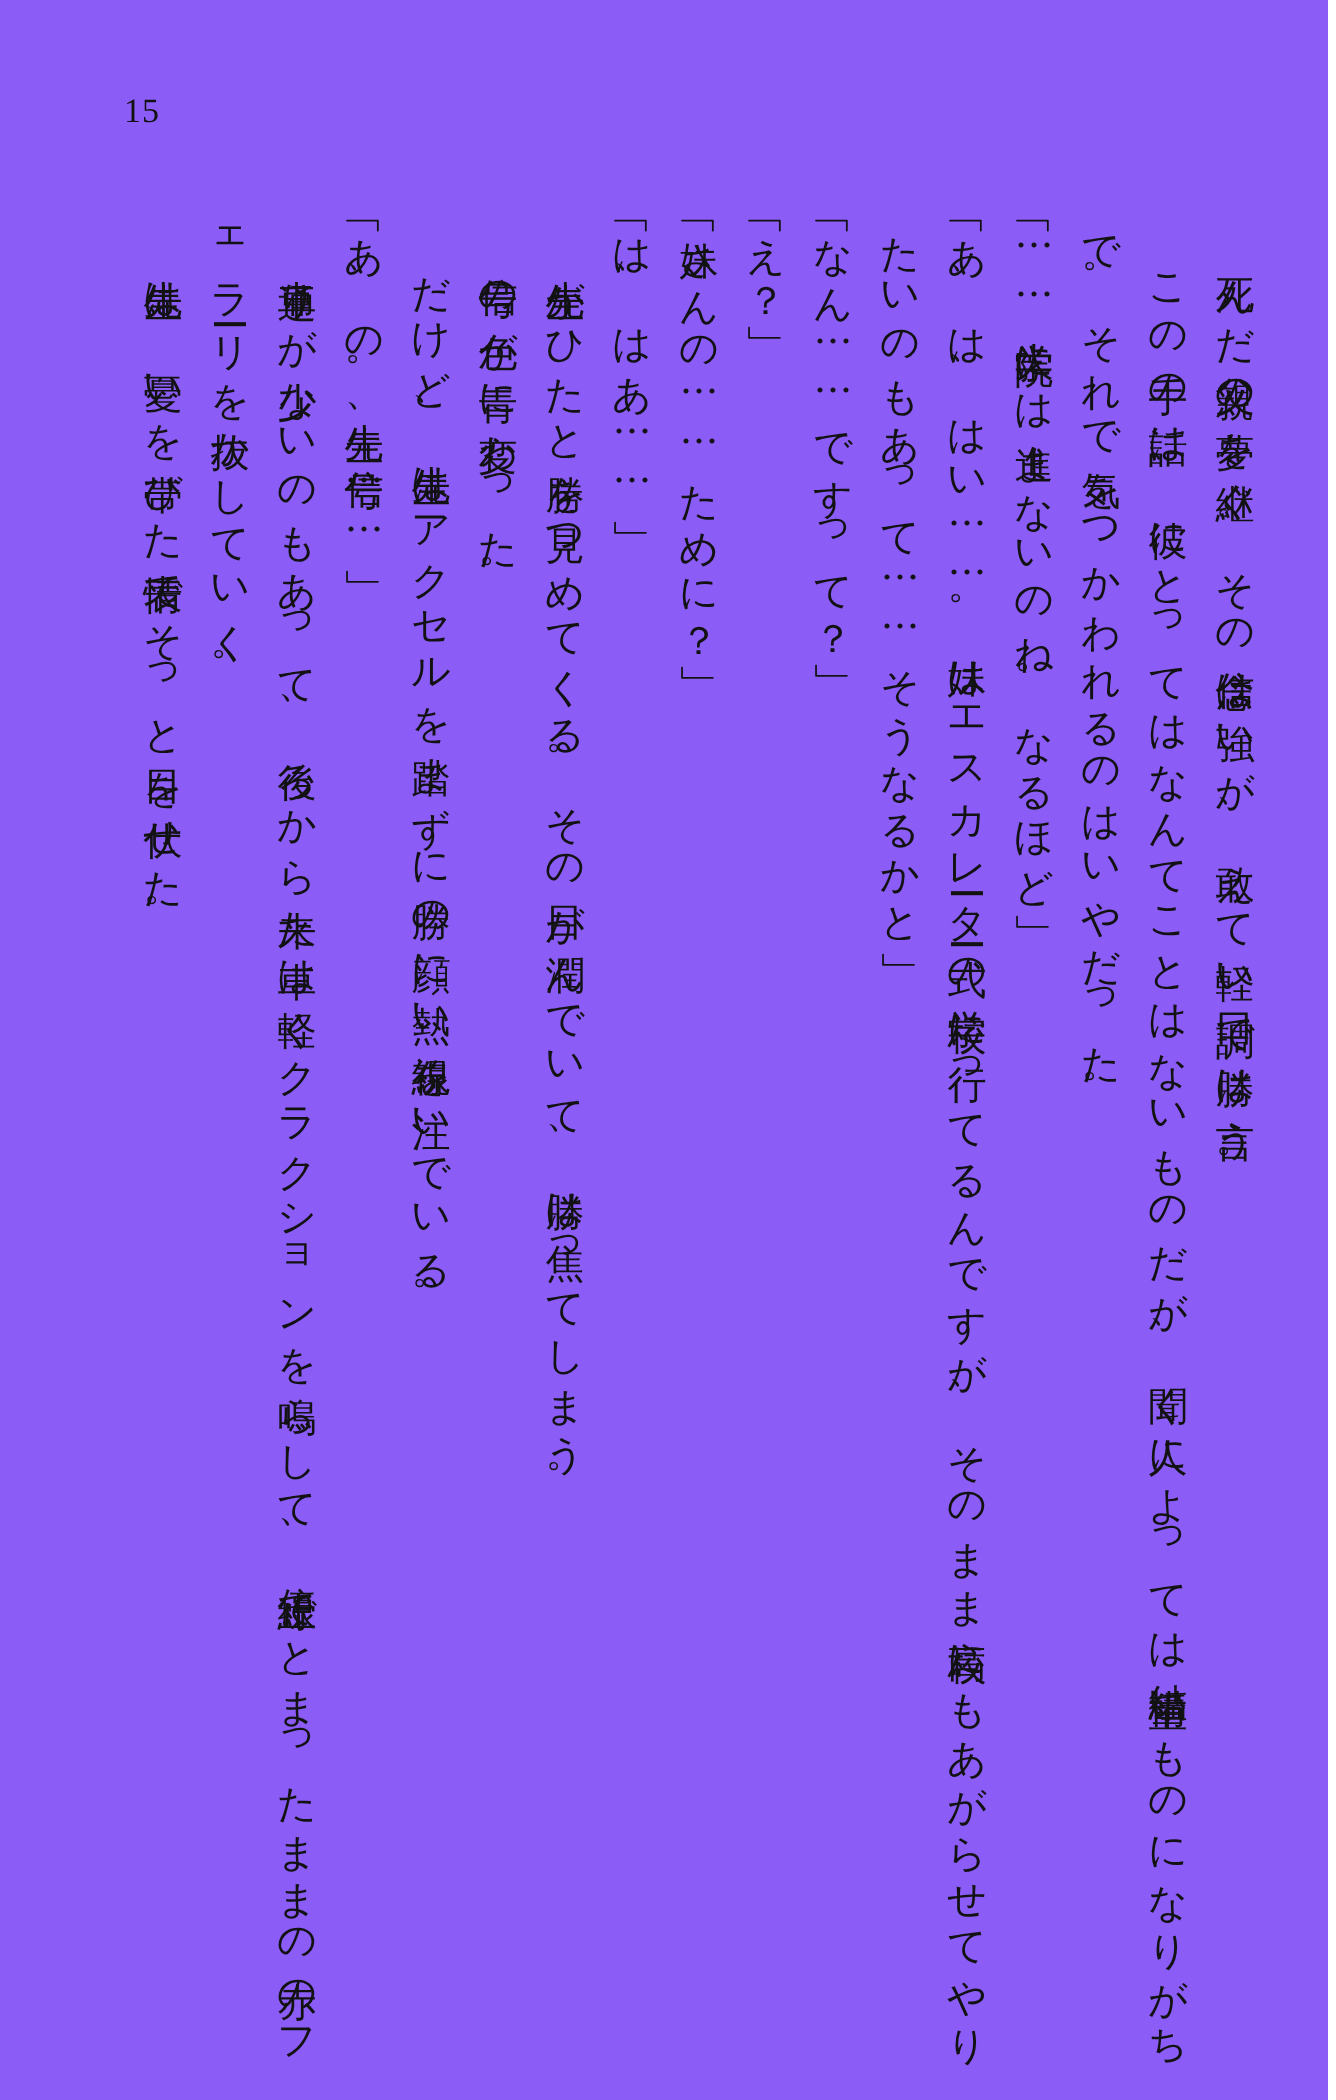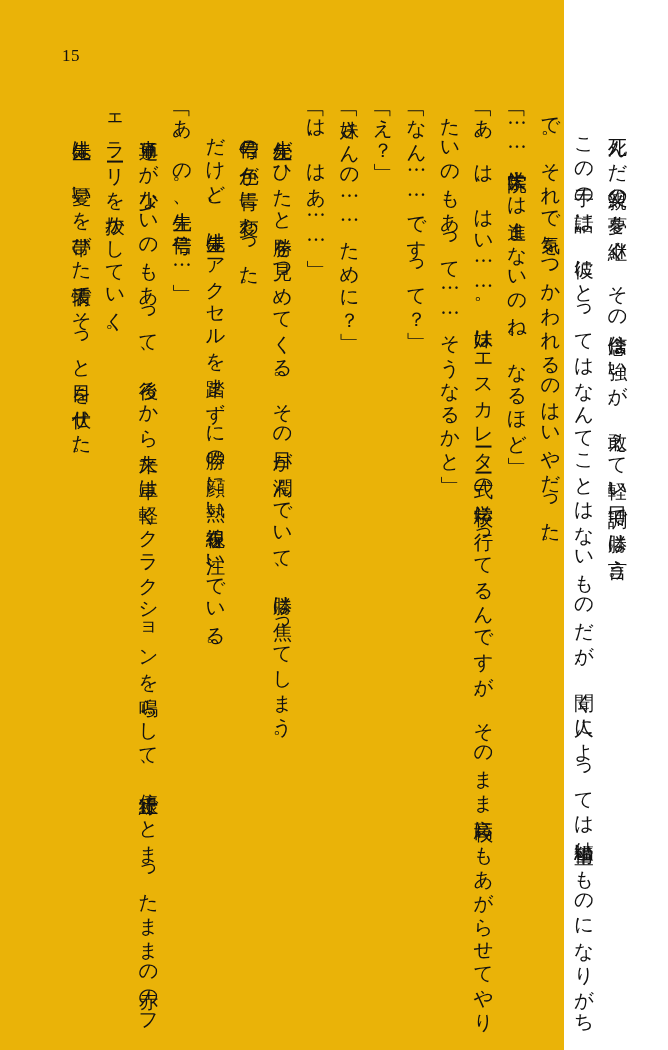--- a/index.html
+++ b/index.html
@@ -9,23 +9,23 @@
   }
   body {
     width: 668px;
     height: 1050px;
     overflow: hidden;
     font-family: "Liberation Serif", "DejaVu Serif", serif;
     color: #111111;
   }
   .page {
     position: relative;
-    width: 564px;
+    width: 664px;
     height: 1050px;
-    background: #eab308;
+    background: #8b5cf6;
     box-sizing: border-box;
   }
   .page-number {
     position: absolute;
     top: 46px;
     left: 62px;
     font-size: 17px;
     font-family: "Liberation Serif", "DejaVu Serif", serif;
     color: #111111;
     letter-spacing: 0.5px;

